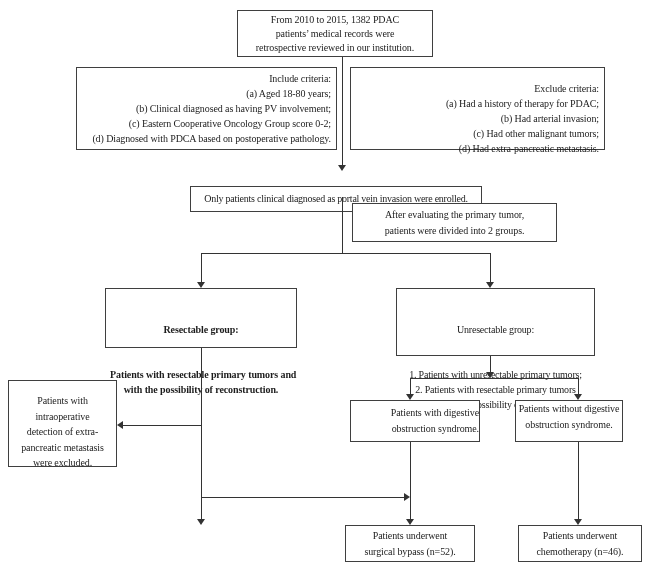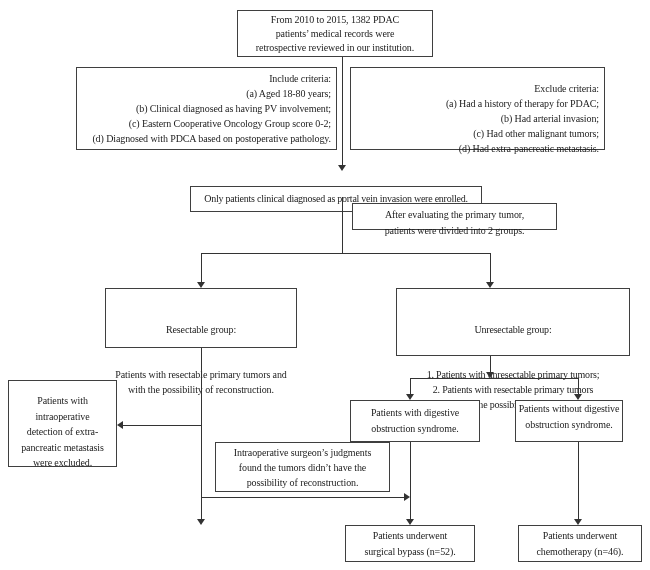--- a/index.html
+++ b/index.html
@@ -39,51 +39,48 @@
 (d) Diagnosed with PDCA based on postoperative pathology.</div>
 
   <div class="box l" style="left:350px; top:67px; width:255px; height:83px; padding:13px 5px;">Exclude criteria:
 (a) Had a history of therapy for PDAC;
 (b) Had arterial invasion;
 (c) Had other malignant tumors;
 (d) Had extra-pancreatic metastasis.</div>
 
   <div class="box c" style="left:190px; top:171px; width:292px; height:26px; line-height:23px; letter-spacing:-0.25px;margin-top:15px;">Only patients clinical diagnosed as portal vein invasion were enrolled.</div>
 
-  <div class="box c" style="left:352px; top:203px; width:205px; height:27px; line-height:16px; padding-top:3px;">After evaluating the primary tumor,
+  <div class="box c" style="left:352px; top:203px; width:205px; height:39px; line-height:16px; padding-top:3px;">After evaluating the primary tumor,
 patients were divided into 2 groups.</div>
 
-  <div class="box" style="left:105px; top:288px; width:192px; height:60px; padding:3px 4px;">
+  <div class="box" style="left:105px; top:288px; width:192px; height:60px; padding:3px 4px;font-weight:bold;">
     <div class="ttl">Resectable group:</div>
     <div class="bdy">Patients with resectable primary tumors and
 with the possibility of reconstruction.</div>
   </div>
 
-  <div class="box" style="left:396px; top:288px; width:234px; height:68px; padding:3px 4px; letter-spacing:-0.2px;">
+  <div class="box" style="left:396px; top:288px; width:199px; height:68px; padding:3px 4px; letter-spacing:-0.2px;">
     <div class="ttl">Unresectable group:</div>
     <div class="bdy">1. Patients with unresectable primary tumors;
 2. Patients with resectable primary tumors
 but without the possibility of reconstruction</div>
   </div>
 
   <div class="box c" style="left:8px; top:380px; width:109px; height:87px; line-height:15.5px; padding-top:12px;">Patients with
 intraoperative
 detection of extra-
 pancreatic metastasis
 were excluded.</div>
 
-  <div class="box c" style="left:350px; top:400px; width:130px; height:42px; line-height:16px; padding-top:4px;">Patients with digestive
+  <div class="box c" style="left:350px; top:400px; width:130px; height:42px; line-height:16px; padding-top:4px;text-align:right;">Patients with digestive
 obstruction syndrome.</div>
 
   <div class="box c" style="left:515px; top:400px; width:108px; height:42px; line-height:16px; padding-top:0;">Patients without digestive
 obstruction syndrome.</div>
 
-  <div class="box c" style="left:215px; top:442px; width:175px; height:50px; line-height:15px; padding-top:2px;">Intraoperative surgeon’s judgments
-found the tumors didn’t have the
-possibility of reconstruction.</div>
 
 
   <div class="box c" style="left:345px; top:525px; width:130px; height:37px; line-height:16px; padding-top:2px;">Patients underwent
 surgical bypass (n=52).</div>
 
   <div class="box c" style="left:518px; top:525px; width:124px; height:37px; line-height:16px; padding-top:2px;">Patients underwent
 chemotherapy (n=46).</div>
 
   <div class="line" style="left:342px; top:57px; width:1px; height:109px;"></div>
   <div class="arr down" style="left:338px; top:165px;"></div>

